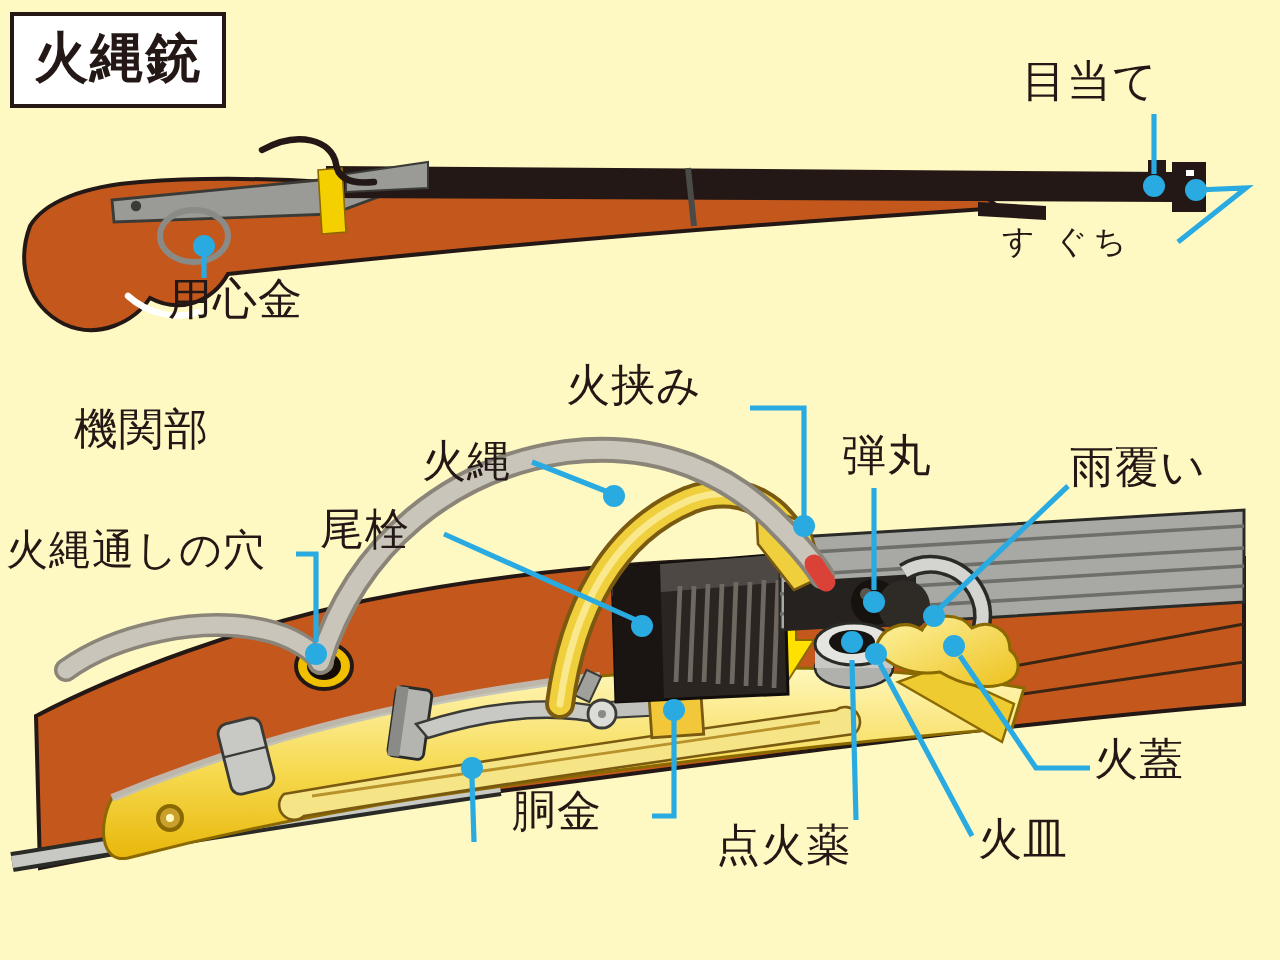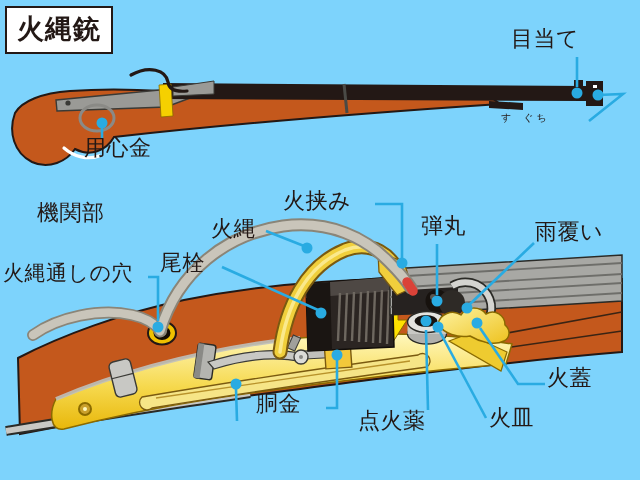--- a/index.html
+++ b/index.html
@@ -1,27 +1,27 @@
 <!DOCTYPE html>
 <html lang="ja"><head>
 <meta charset="utf-8">
 <style>
   html,body{margin:0;padding:0;background:#fff;}
   .stage{
-    position:relative;width:640px;height:480px;background:#7dd3fc;overflow:hidden;
-    font-family:Liberation Mono, monospace;color:#231815;
+    position:relative;width:640px;height:480px;background:#fef9c3;overflow:hidden;
+    font-family:Liberation Serif, serif;color:#231815;
   }
   .stage svg{position:absolute;left:0;top:0;}
   .lbl{
     position:absolute;font-size:22px;font-weight:500;line-height:1.05;
     white-space:nowrap;color:#231815;letter-spacing:0.5px;
   }
   .lbl.small{font-size:21px;}
   .furi{
-    position:absolute;font-size:10px;font-weight:500;color:#231815;
+    position:absolute;font-size:16px;font-weight:500;color:#231815;
     letter-spacing:3px;white-space:nowrap;
   }
   .title-box{
     position:absolute;left:5px;top:6px;border:2.5px solid #231815;background:#fff;
     padding:3px 10px 5px 10px;font-size:27px;font-weight:bold;letter-spacing:1px;
   }
 </style>
 </head>
 <body>
 
@@ -228,21 +228,21 @@
 <div class="title-box">
   <span>火縄銃</span>
 </div>
 
 <div class="lbl" style="left:511px;top:29px">目当て</div>
 <div class="furi" style="left:501px;top:111px">す ぐち</div>
 <div class="lbl" style="left:37px;top:203px">機関部</div>
 
 <div class="lbl" style="left:84px;top:138px">用心金</div>
 <div class="lbl" style="left:211px;top:219px">火縄</div>
-<div class="lbl" style="left:283px;top:191px">火挟み</div>
+<div class="lbl" style="left:283px;top:181px">火挟み</div>
 <div class="lbl" style="left:421px;top:216px">弾丸</div>
 <div class="lbl small" style="left:3px;top:264px">火縄通しの穴</div>
 <div class="lbl" style="left:535px;top:222px">雨覆い</div>
 <div class="lbl" style="left:160px;top:253px">尾栓</div>
 <div class="lbl" style="left:547px;top:368px">火蓋</div>
 <div class="lbl" style="left:489px;top:408px">火皿</div>
 <div class="lbl" style="left:358px;top:411px">点火薬</div>
 <div class="lbl" style="left:256px;top:394px">胴金</div>
 
 </div>

